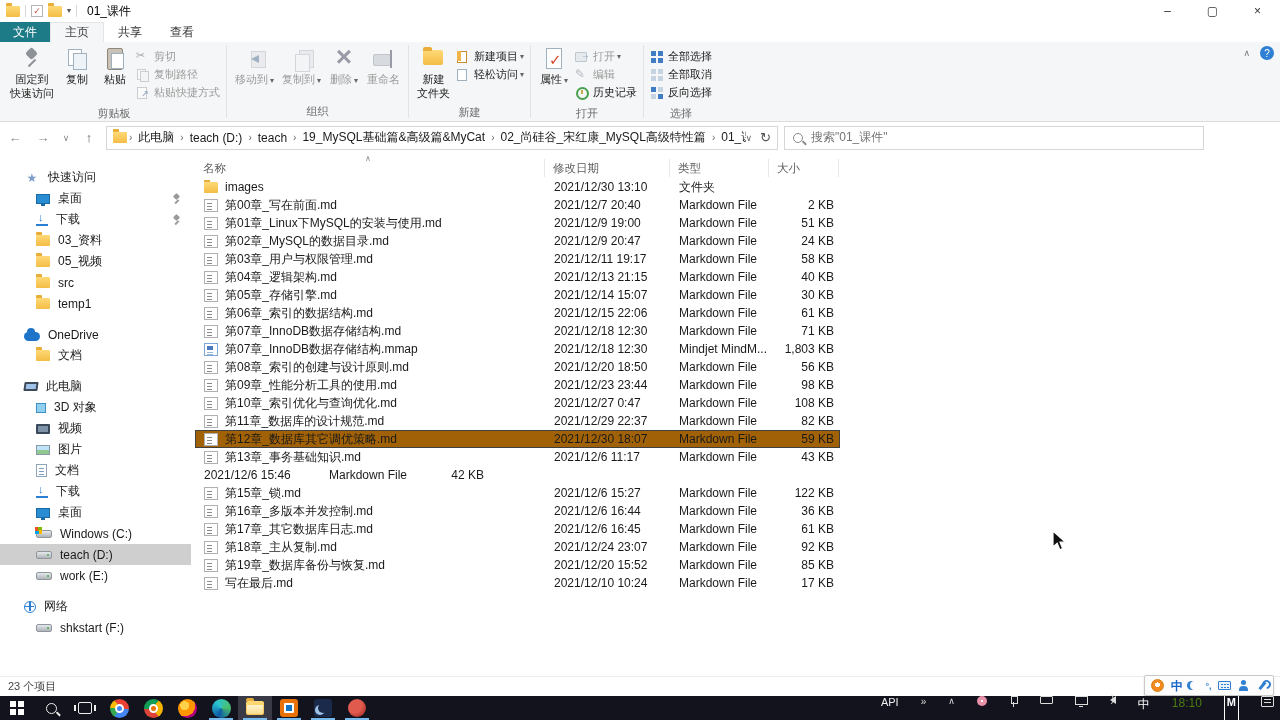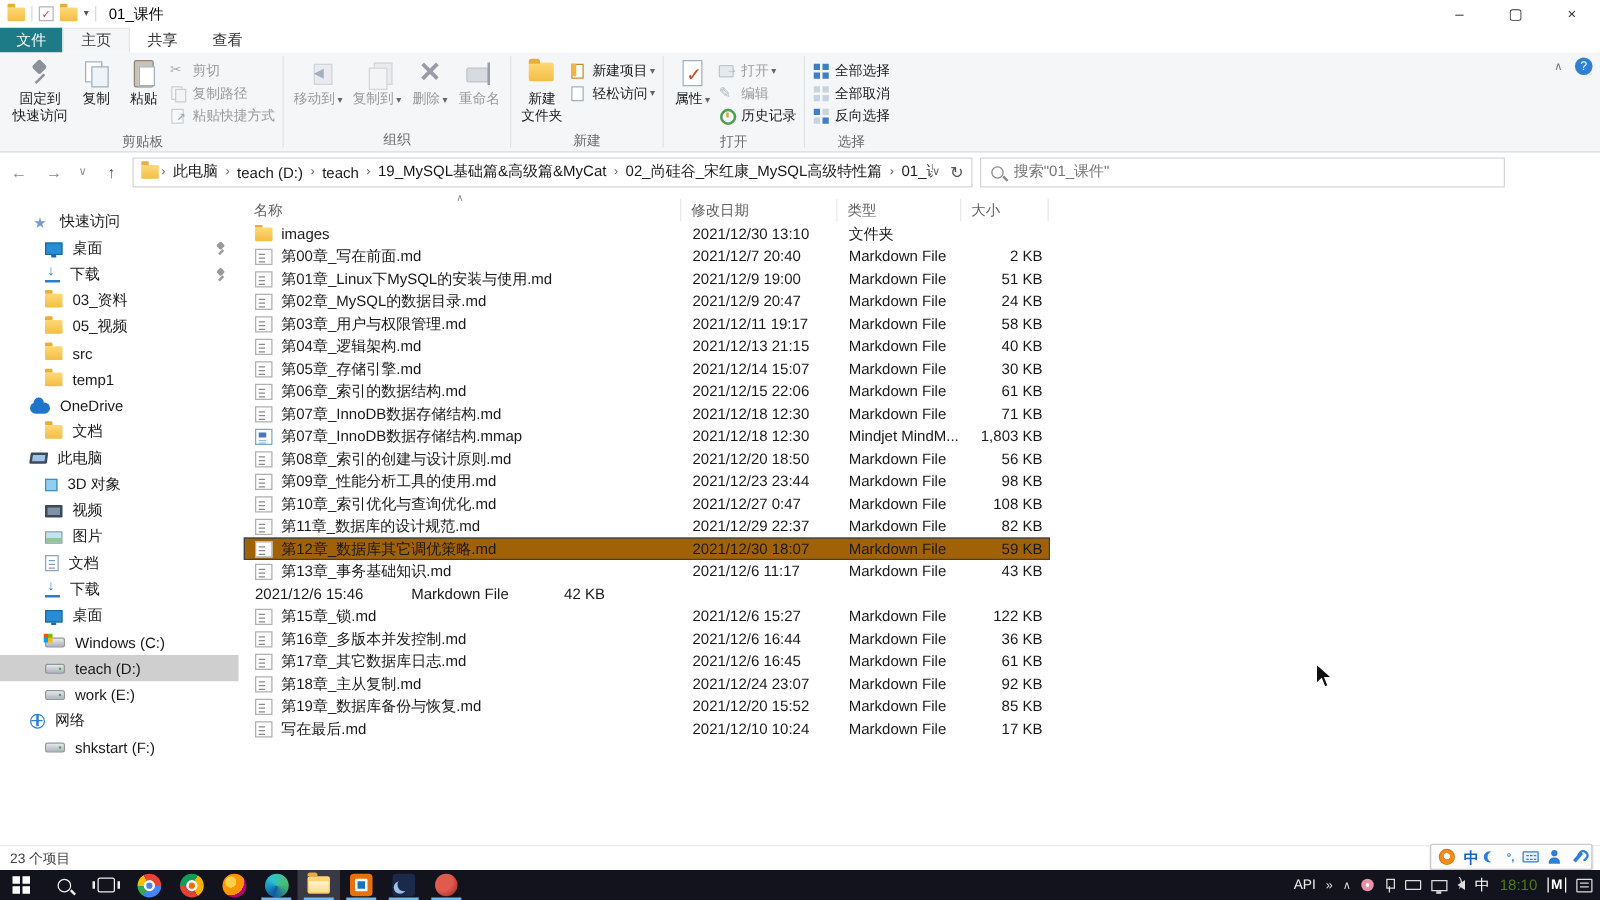--- a/index.html
+++ b/index.html
@@ -92,21 +92,21 @@
   .refresh{font-size:13px;color:#555}
   .searchbox{width:420px;height:24px;border:1px solid #d6d6d6;background:#fff;display:flex;align-items:center;padding:0 8px;gap:8px}
   .mag{width:10px;height:10px;border:1.5px solid #8a8a8a;border-radius:50%;position:relative;flex:none}
   .mag::after{content:"";position:absolute;left:8px;top:8px;width:5px;height:1.5px;background:#8a8a8a;transform:rotate(45deg)}
   .search-text{font-size:12px;color:#757575}
 
   
   .main{position:relative;height:523px;background:#fff;display:flex}
   .sidebar{width:191px;padding-top:14px;border-right:none;overflow:hidden}
   .side-item{height:21px;display:flex;align-items:center;position:relative;font-size:12px;color:#1a1a1a}
-  .side-item.gap{}
+  .side-item.gap{margin-top:10px}
   .side-item.d0{padding-left:24px}
   .side-item.d1{padding-left:36px}
   .side-item.sel{background:#cfcfcf}
   .sic{width:16px;display:inline-flex;justify-content:center;margin-right:8px;flex:none;position:relative;height:14px;align-items:center}
   .slabel{white-space:nowrap}
   .pin{position:absolute;right:10px;top:6px;width:9px;height:9px}
   .pin::before{content:"";position:absolute;left:2px;top:0;width:5px;height:5px;background:#9a9a9a;border-radius:1px;transform:rotate(45deg)}
   .pin::after{content:"";position:absolute;left:4px;top:5px;width:1.5px;height:5px;background:#9a9a9a;transform:rotate(45deg)}
 
   
@@ -197,21 +197,21 @@
   .tb-firefox{width:19px;height:19px;border-radius:50%;background:radial-gradient(circle at 35% 35%,#ffd24a 0 25%,#ff9500 26% 60%,#b5007f 61% 100%)}
   .tb-edge{width:19px;height:19px;border-radius:50%;background:conic-gradient(from 200deg,#0c59a4,#2bc3d2,#49c06e,#0c59a4)}
   .tb-exp{width:18px;height:14px;background:linear-gradient(#ffd977,#f5c24e);border-radius:2px;position:relative}
   .tb-exp::before{content:"";position:absolute;left:0;top:-3px;width:8px;height:3px;background:#e8ae38;border-radius:2px 2px 0 0}
   .tb-exp::after{content:"";position:absolute;left:1px;top:4px;width:16px;height:9px;background:linear-gradient(#fef3cf,#f9dd8f);border-radius:1px}
   .tb-appbox{width:18px;height:18px;background:#e8710a;border-radius:3px;position:relative}
   .tb-appbox::after{content:"";position:absolute;inset:4px;background:#1474c4;border:2px solid #fff;border-radius:1px}
   .tb-dolphin{width:18px;height:18px;background:#1b2a4a;border-radius:3px;position:relative}
   .tb-dolphin::after{content:"";position:absolute;left:4px;top:4px;width:10px;height:10px;border-radius:50%;box-shadow:-3px 2px 0 0 #9fc3e8}
   .tb-redapp{width:18px;height:18px;border-radius:50%;background:radial-gradient(circle at 35% 35%,#e05a4e 0 45%,#8f1f1a 100%)}
-  .tray{position:absolute;right:0;top:0;height:24px;display:flex;align-items:center;gap:8px;padding-right:6px}
+  .tray{position:absolute;right:0;top:0;height:24px;display:flex;gap:22px;padding-right:6px}
   .tray-text{font-size:11px;color:#eee}
   .tray-chev{font-size:10px;color:#ddd}
   .tray-up{font-size:9px;color:#ddd}
   .tray-flower{width:10px;height:10px;border-radius:50%;background:radial-gradient(circle,#fff 0 20%,#e891a8 21% 100%)}
   .tray-usb{width:9px;height:11px;position:relative}
   .tray-usb::before{content:"";position:absolute;left:2px;top:0;width:5px;height:6px;border:1px solid #ddd}
   .tray-usb::after{content:"";position:absolute;left:4px;top:6px;width:1.5px;height:5px;background:#ddd}
   .tray-card{width:13px;height:8px;border:1px solid #ddd;border-radius:1px;background:#13131d}
   .tray-mon{width:13px;height:9px;border:1.5px solid #ddd;position:relative}
   .tray-mon::after{content:"";position:absolute;left:3px;bottom:-3px;width:4px;height:1.5px;background:#ddd}

